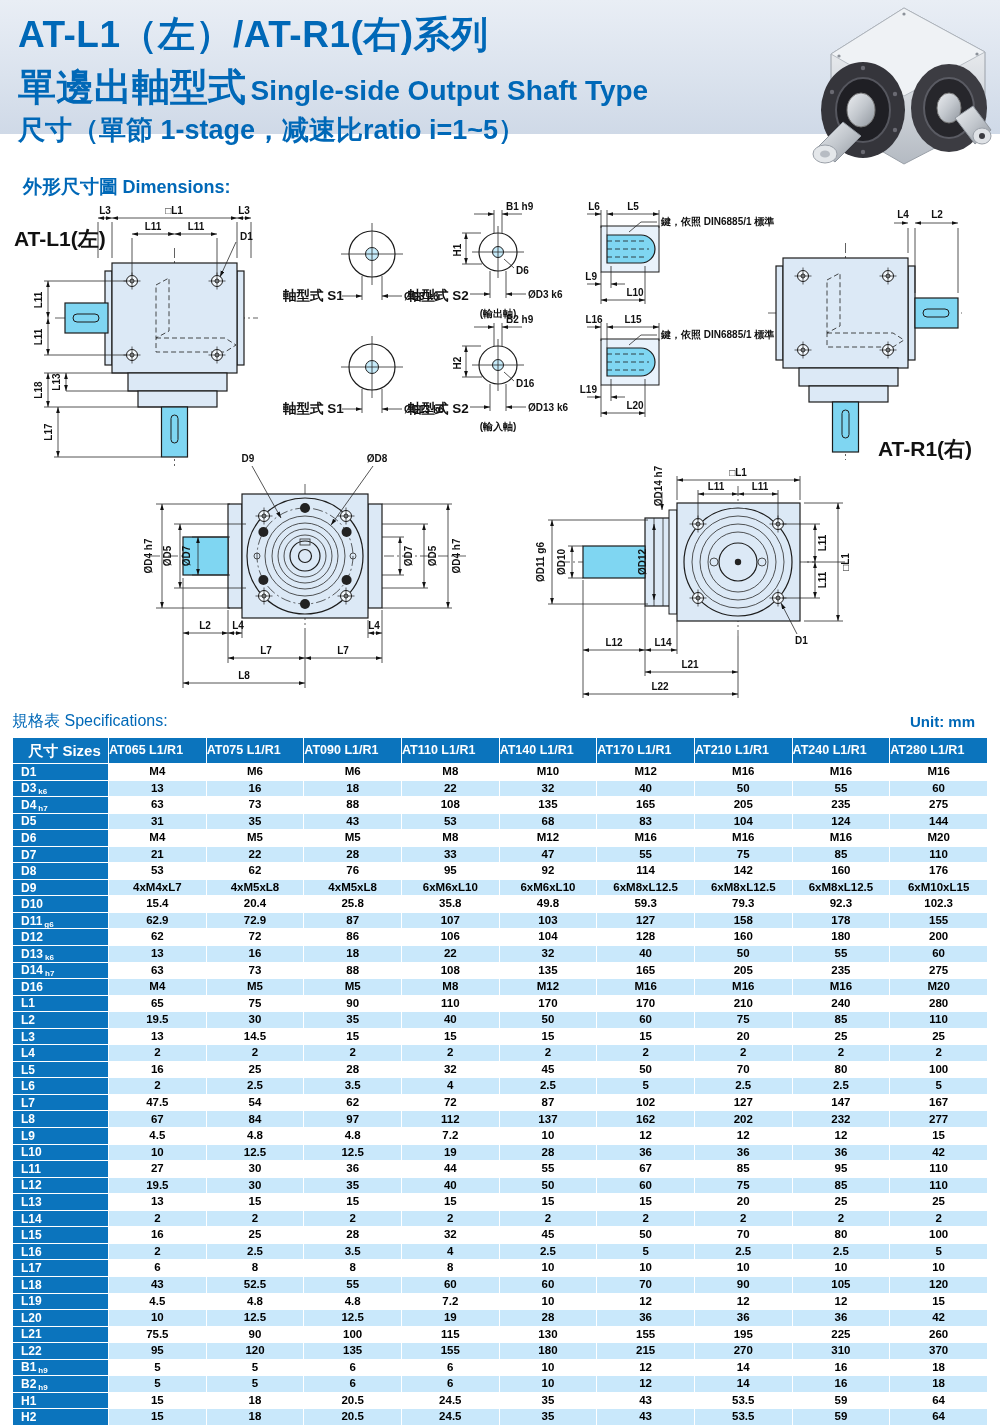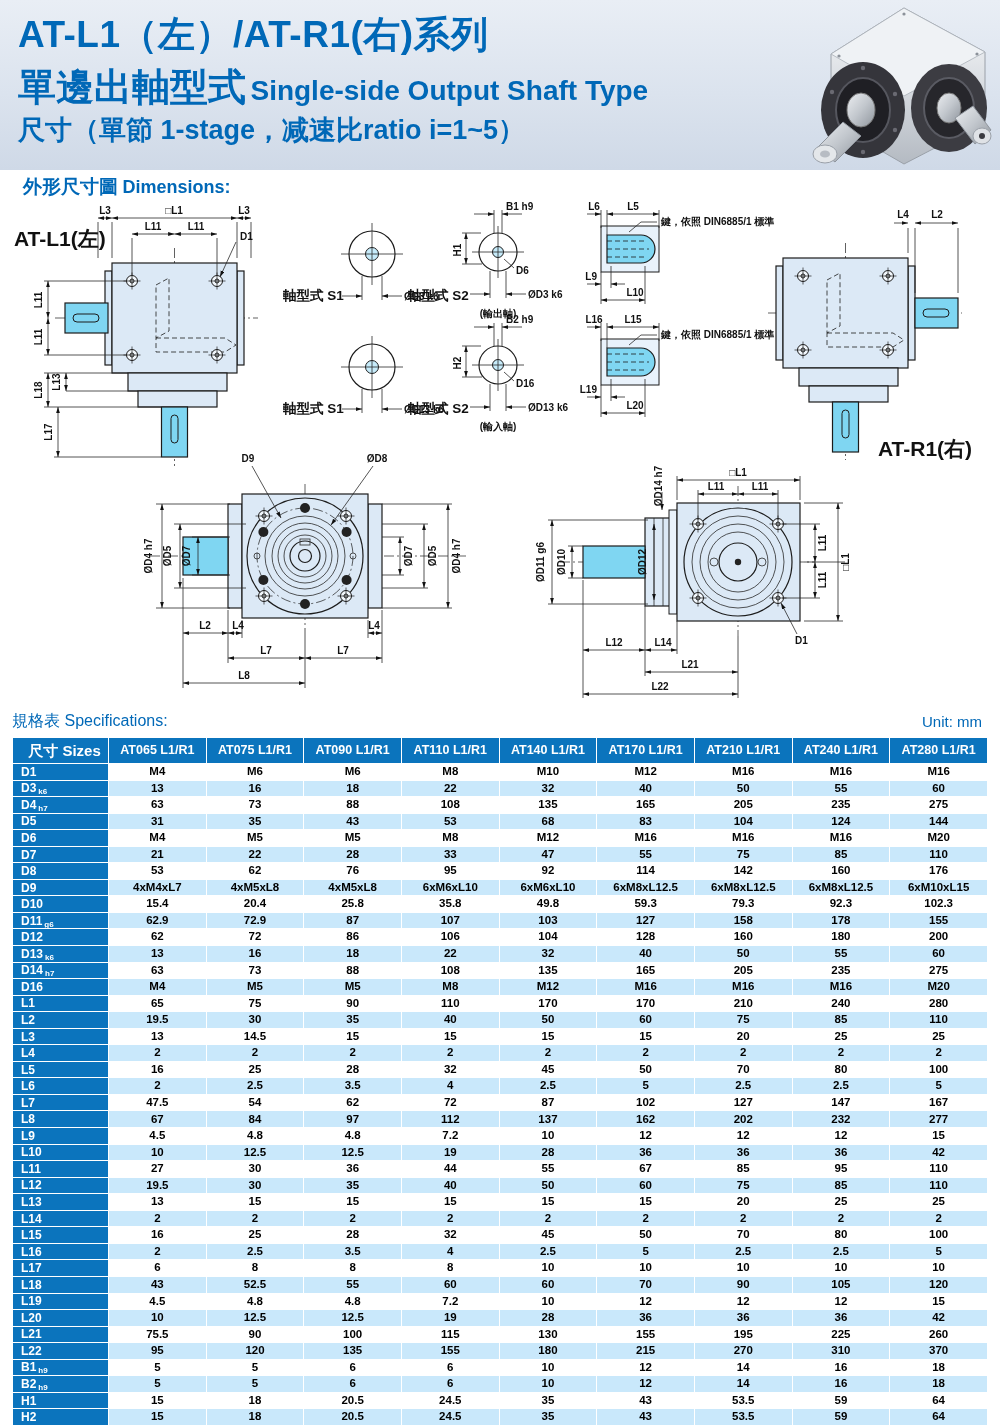--- a/index.html
+++ b/index.html
@@ -1,20 +1,20 @@
 <!DOCTYPE html>
 <html><head>
 <meta charset="utf-8">
 <style>
   html,body{margin:0;padding:0;}
   body{width:1000px;height:1428px;position:relative;background:#fff;
        font-family:"Liberation Sans",sans-serif;overflow:hidden;}
 
   
-  .header-band{position:absolute;top:0;left:0;width:1000px;height:170px;
+  .header-band{position:absolute;top:0;left:0;width:1000px;height:134px;
     background:linear-gradient(180deg,#e9eef5 0%,#dbe3ee 55%,#cfd9e7 100%);}
   .t1{position:absolute;top:10px;left:18px;font-size:37px;font-weight:bold;color:#0068b7;letter-spacing:.5px;white-space:nowrap;}
   .t2{position:absolute;top:62px;left:18px;white-space:nowrap;color:#0068b7;font-weight:bold;}
   .t2 .zh{font-size:38px;}
   .t2 .en{font-size:28px;}
   .t3{position:absolute;top:112px;left:18px;font-size:27px;font-weight:bold;color:#0068b7;white-space:nowrap;}
   .product{position:absolute;top:4px;right:6px;}
 
   
   .dim-title{position:absolute;top:174px;left:23px;color:#0068b7;font-weight:bold;white-space:nowrap;}
@@ -31,27 +31,27 @@
   .dash{stroke:#1c1c1c;stroke-width:0.8;stroke-dasharray:5 3;fill:none;}
   .cdash{stroke:#1c1c1c;stroke-width:0.7;stroke-dasharray:10 3 2 3;fill:none;}
   .dtxt{font:bold 10px "Liberation Sans",sans-serif;fill:#111;}
   .stxt{font:bold 13.5px "Liberation Sans",sans-serif;fill:#111;}
   .ntxt{font:bold 10px "Liberation Sans",sans-serif;fill:#111;}
   .btxt{font:bold 21px "Liberation Sans",sans-serif;fill:#111;}
 
   
   .spec-head{position:absolute;top:711px;left:12px;width:976px;height:24px;}
   .spec-title{position:absolute;left:0;top:0;color:#0068b7;font-weight:normal;font-size:16px;white-space:nowrap;}
-  .unit{position:absolute;right:6px;top:2px;color:#0068b7;font-weight:normal;font-size:15px;}
+  .unit{position:absolute;right:13px;top:2px;color:#0068b7;font-weight:bold;font-size:15px;}
   table.spec{position:absolute;top:737px;left:12px;width:976px;border-collapse:collapse;table-layout:fixed;}
   table.spec col.c-label{width:96px;}
   table.spec thead tr{height:26px;}
   table.spec tbody tr{height:16.55px;}
   table.spec th,table.spec td{border:1px solid #fff;padding:0;line-height:1;}
-  table.spec th{background:#0b74bd;color:#fff;font-size:12.5px;font-weight:bold;text-align:center;}
+  table.spec th{background:#0b74bd;color:#fff;font-size:12.5px;font-weight:bold;text-align:left;}
   table.spec th.lbl{text-align:center;padding-left:8px;font-size:15px;}
   table.spec td.lbl{background:#0b74bd;color:#fff;text-align:left;padding-left:8px;font-size:12px;font-weight:bold;}
   table.spec td.lbl .sub{font-size:8px;position:relative;top:2px;margin-left:2px;}
   table.spec td.data{background:#fff;color:#000;font-size:11.5px;font-weight:bold;text-align:center;}
   table.spec tr.alt td.data{background:#c9e8fb;}
 </style>
 </head>
 <body>
 
 <div class="header-band">

